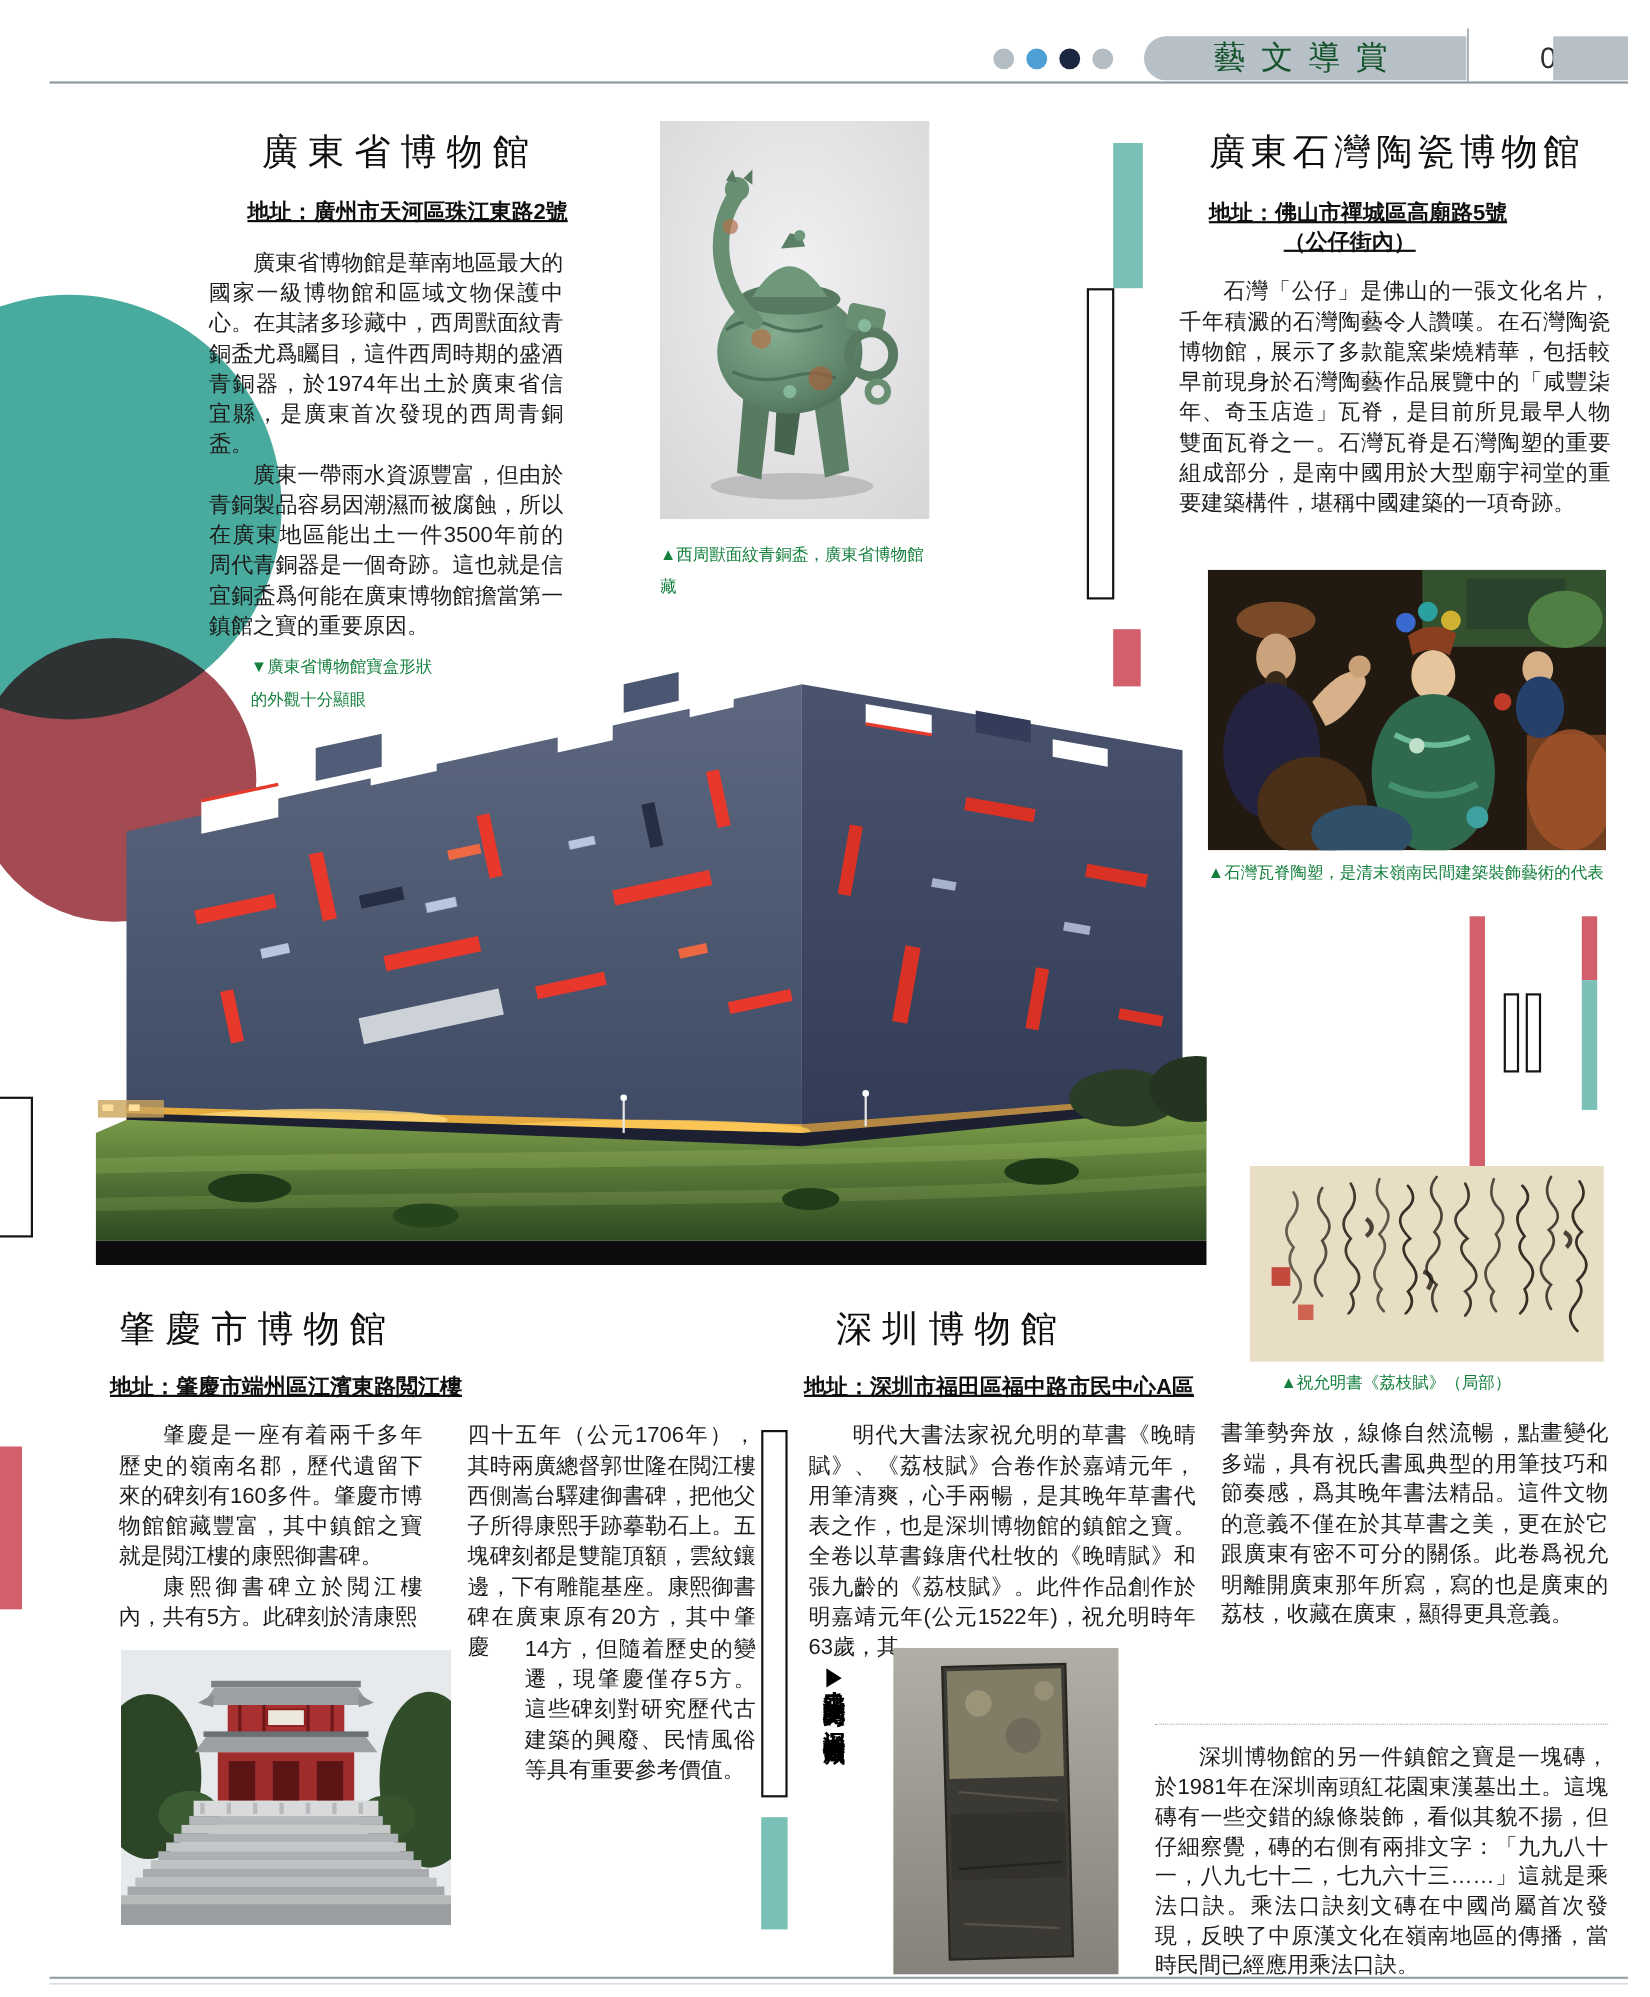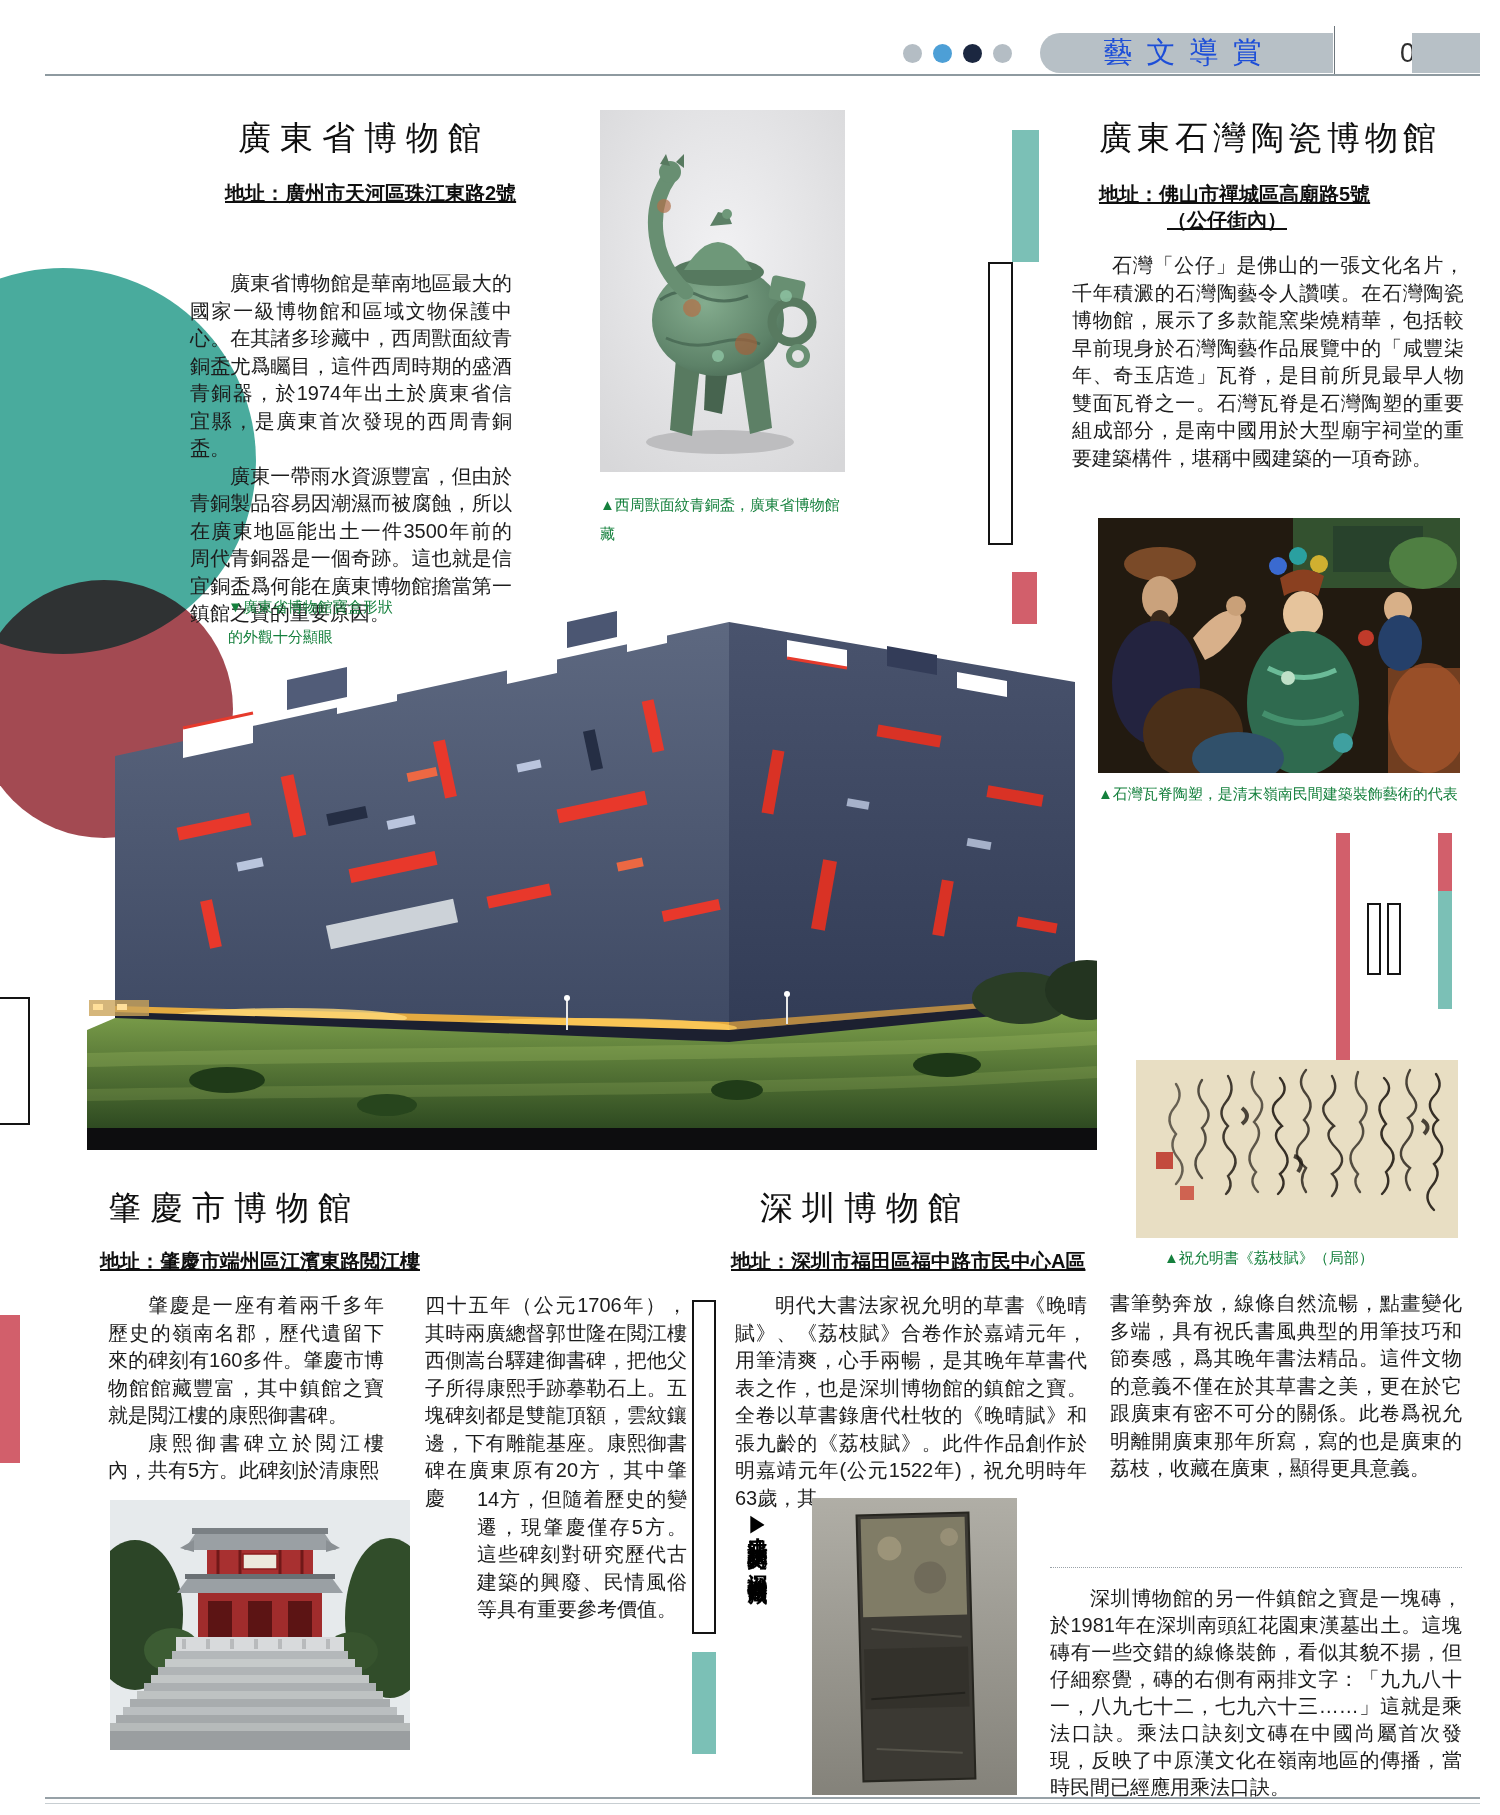--- a/index.html
+++ b/index.html
@@ -23,36 +23,36 @@
 
 <div id="page">
 
   <span class="dot" style="left:903px;top:44px;background:#b4bdc4;"></span>
   <span class="dot" style="left:933px;top:44px;background:#4d9fd6;"></span>
   <span class="dot" style="left:963px;top:44px;background:#1b2740;"></span>
   <span class="dot" style="left:993px;top:44px;background:#b4bdc4;"></span>
 
   <div class="abs" style="left:1040px;top:33px;width:293px;height:40px;background:#b7c0c6;border-radius:20px 0 0 20px;
        display:flex;align-items:center;justify-content:center;">
-    <span style="font-size:29px;letter-spacing:14px;color:#1d4ed8;margin-left:6px;">藝文導賞</span>
+    <span style="font-size:29px;letter-spacing:14px;color:#14532d;margin-left:6px;">藝文導賞</span>
   </div>
   <div class="rule" style="left:1334px;top:26px;width:1px;height:48px;background:#6d767c;"></div>
   <div class="abs" style="left:1336px;top:33px;width:74px;height:40px;display:flex;align-items:center;justify-content:center;font-size:27px;color:#2e2e2e;margin-left:42px;">05</div>
   <div class="abs" style="left:1412px;top:33px;width:68px;height:40px;background:#b7c0c6;"></div>
   <div class="rule" style="left:45px;top:74px;width:1435px;height:2px;background:#8e9aa0;"></div>
 
   <div class="abs" style="left:-130px;top:268px;width:386px;height:386px;border-radius:50%;background:#49ab9d;z-index:0;"></div>
   <div class="abs" style="left:-25px;top:580px;width:258px;height:258px;border-radius:50%;background:#a34a52;mix-blend-mode:multiply;z-index:0;"></div>
 
   <div class="outline-bar" style="left:-4px;top:997px;width:34px;height:128px;"></div>
   <div class="bar" style="left:0;top:1315px;width:20px;height:148px;background:#d25f6b;"></div>
 
   <div class="abs title" style="left:238px;top:116px;">廣東省博物館</div>
   <div class="abs addr" style="left:225px;top:180px;">地址：廣州市天河區珠江東路2號</div>
-  <div class="abs body-text" style="left:190px;top:226px;width:322px;margin-top:44px;">
+  <div class="abs body-text" style="left:190px;top:226px;width:322px;">
     <p>廣東省博物館是華南地區最大的國家一級博物館和區域文物保護中心。在其諸多珍藏中，西周獸面紋青銅盉尤爲矚目，這件西周時期的盛酒青銅器，於1974年出土於廣東省信宜縣，是廣東首次發現的西周青銅盉。</p>
     <p>廣東一帶雨水資源豐富，但由於青銅製品容易因潮濕而被腐蝕，所以在廣東地區能出土一件3500年前的周代青銅器是一個奇跡。這也就是信宜銅盉爲何能在廣東博物館擔當第一鎮館之寶的重要原因。</p>
   </div>
 
   <svg class="abs" style="left:600px;top:110px;" width="245" height="362" viewBox="0 0 245 362">
     <defs>
       <radialGradient id="bgv" cx="50%" cy="40%" r="75%">
         <stop offset="0%" stop-color="#f1f1f3"></stop>
           <stop offset="100%" stop-color="#d7d7d9"></stop>
       </radialGradient>

